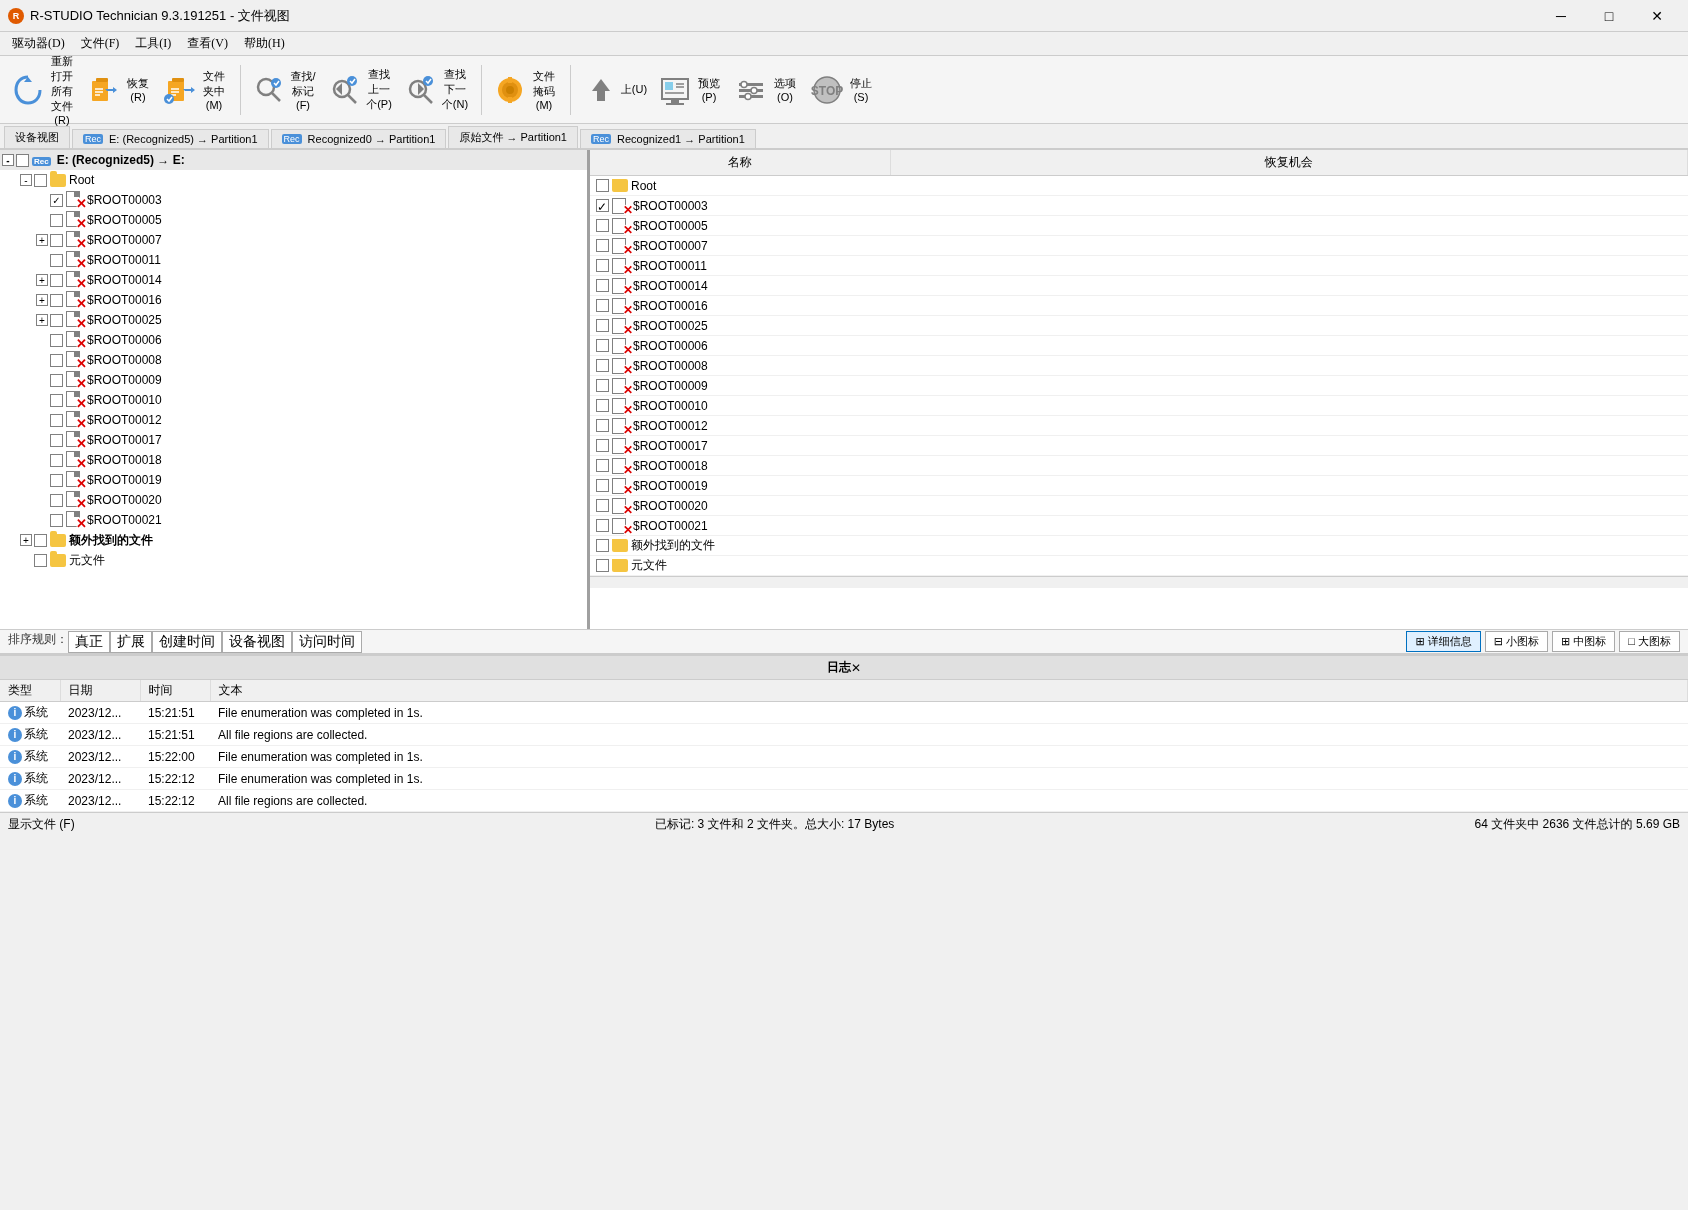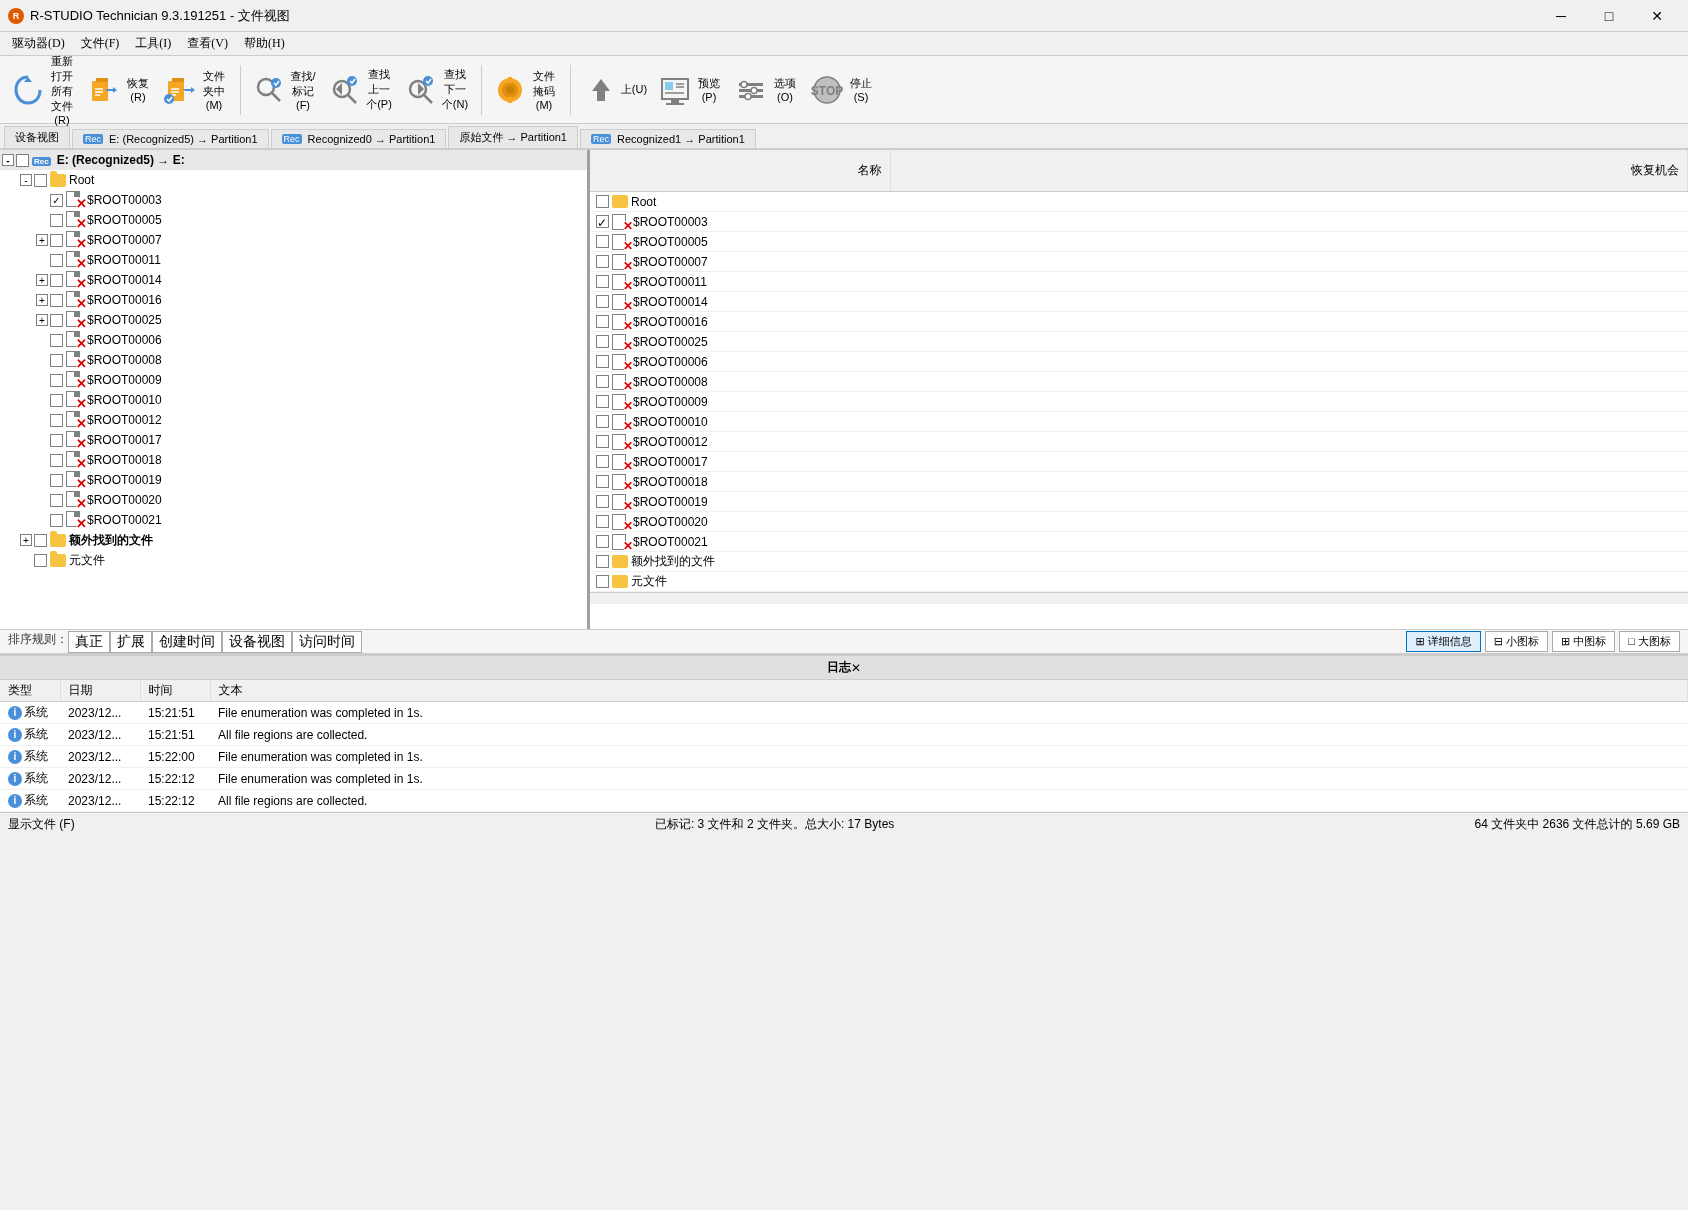--- a/index.html
+++ b/index.html
@@ -286,22 +286,22 @@
 
     
     .right-table {
       width: 100%;
       border-collapse: collapse;
     }
     .right-table thead tr {
       background: #f0f0f0;
     }
     .right-table th {
-      padding: 12px 8px;
-      text-align: right;
+      padding: 4px 8px;
+      text-align: center;
       border-bottom: 1px solid #ccc;
       border-right: 1px solid #ddd;
       font-weight: normal;
       font-size: 12px;
     }
     .right-table td {
       padding: 1px 6px;
       border-bottom: 1px solid #f0f0f0;
       height: 20px;
       white-space: nowrap;

